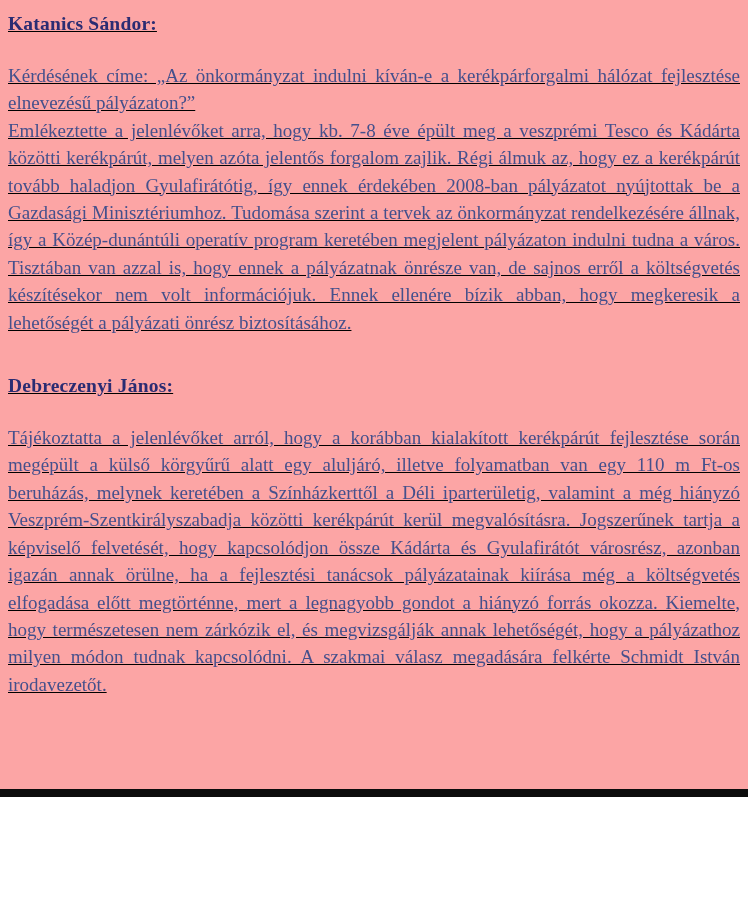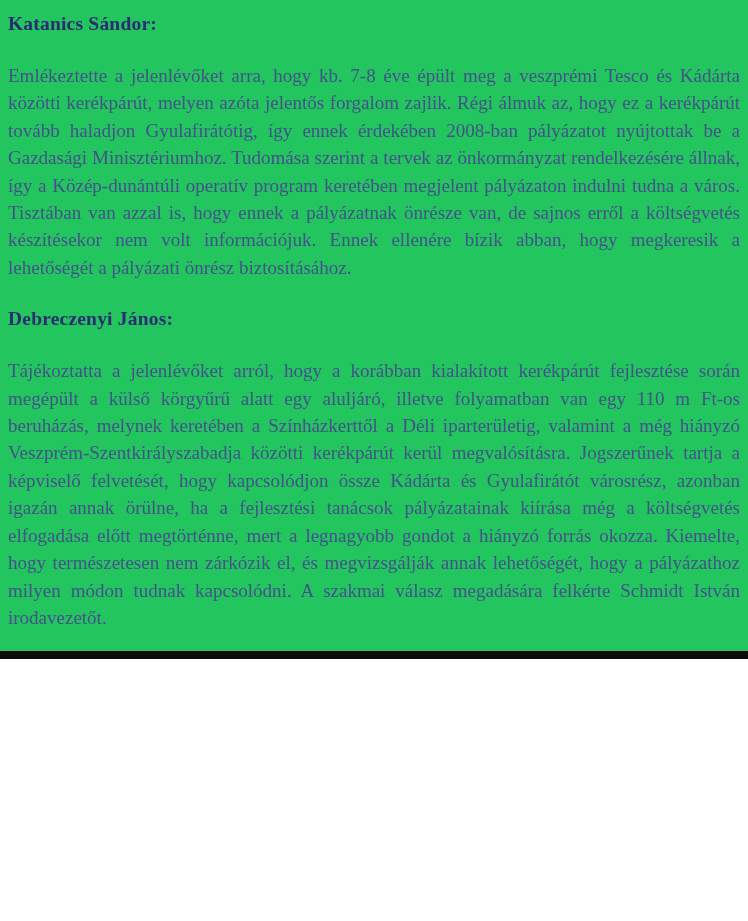--- a/index.html
+++ b/index.html
@@ -3,38 +3,39 @@
 <meta charset="utf-8">
 <style>
   html, body {
     margin: 0;
     padding: 0;
     background: #ffffff;
   }
   .page {
     position: relative;
     width: 748px;
-    height: 659px;
+    height: 797px;
     margin: 0;
-    background: #22c55e;
+    background: #fca5a5;
     overflow: hidden;
     font-family: "Liberation Serif", "DejaVu Serif", serif;
     box-sizing: border-box;
     padding: 12px 8px 0 8px;
+    text-decoration: underline;
   }
   .speaker-heading {
     font-size: 19.5px;
     font-weight: bold;
     color: #2b2c72;
     margin: 0 0 26px 0;
     line-height: 24px;
     letter-spacing: 0.2px;
   }
   .speaker-heading.second {
-    margin-top: 26px;
+    margin-top: 38px;
   }
   .body-paragraph {
     font-size: 19px;
     line-height: 27.4px;
     text-align: justify;
     color: #45508c;
     margin: 0;
   }
   .page-number {
     position: absolute;
@@ -53,20 +54,21 @@
     background: #0c0c0c;
   }
 </style>
 </head>
 <body>
 
 <div class="page">
 
   <section>
     <h2 class="speaker-heading">Katanics Sándor:</h2>
+    <p class="body-paragraph">Kérdésének címe: „Az önkormányzat indulni kíván-e a kerékpárforgalmi hálózat fejlesztése elnevezésű pályázaton?”</p>
     <p class="body-paragraph">Emlékeztette a jelenlévőket arra, hogy kb. 7-8 éve épült meg a veszprémi Tesco és Kádárta közötti kerékpárút, melyen azóta jelentős forgalom zajlik. Régi álmuk az, hogy ez a kerékpárút tovább haladjon Gyulafirátótig, így ennek érdekében 2008-ban pályázatot nyújtottak be a Gazdasági Minisztériumhoz. Tudomása szerint a tervek az önkormányzat rendelkezésére állnak, így a Közép-dunántúli operatív program keretében megjelent pályázaton indulni tudna a város. Tisztában van azzal is, hogy ennek a pályázatnak önrésze van, de sajnos erről a költségvetés készítésekor nem volt információjuk. Ennek ellenére bízik abban, hogy megkeresik a lehetőségét a pályázati önrész biztosításához.</p>
   </section>
 
   <section>
     <h2 class="speaker-heading second">Debreczenyi János:</h2>
     <p class="body-paragraph">Tájékoztatta a jelenlévőket arról, hogy a korábban kialakított kerékpárút fejlesztése során megépült a külső körgyűrű alatt egy aluljáró, illetve folyamatban van egy 110 m Ft-os beruházás, melynek keretében a Színházkerttől a Déli iparterületig, valamint a még hiányzó Veszprém-Szentkirályszabadja közötti kerékpárút kerül megvalósításra. Jogszerűnek tartja a képviselő felvetését, hogy kapcsolódjon össze Kádárta és Gyulafirátót városrész, azonban igazán annak örülne, ha a fejlesztési tanácsok pályázatainak kiírása még a költségvetés elfogadása előtt megtörténne, mert a legnagyobb gondot a hiányzó forrás okozza. Kiemelte, hogy természetesen nem zárkózik el, és megvizsgálják annak lehetőségét, hogy a pályázathoz milyen módon tudnak kapcsolódni. A szakmai válasz megadására felkérte Schmidt István irodavezetőt.</p>
   </section>
 
   <div class="page-number">4</div>
 

